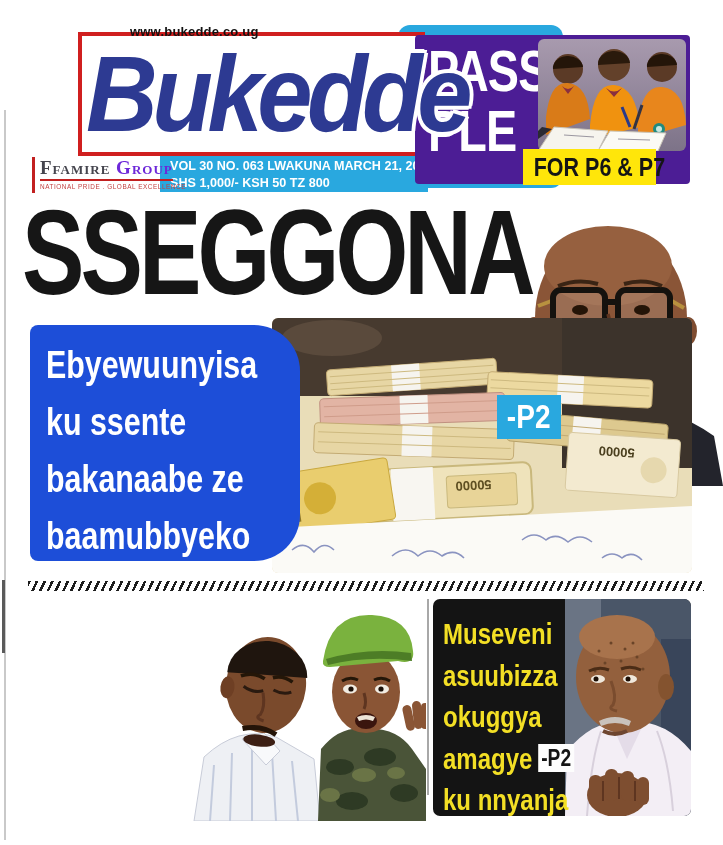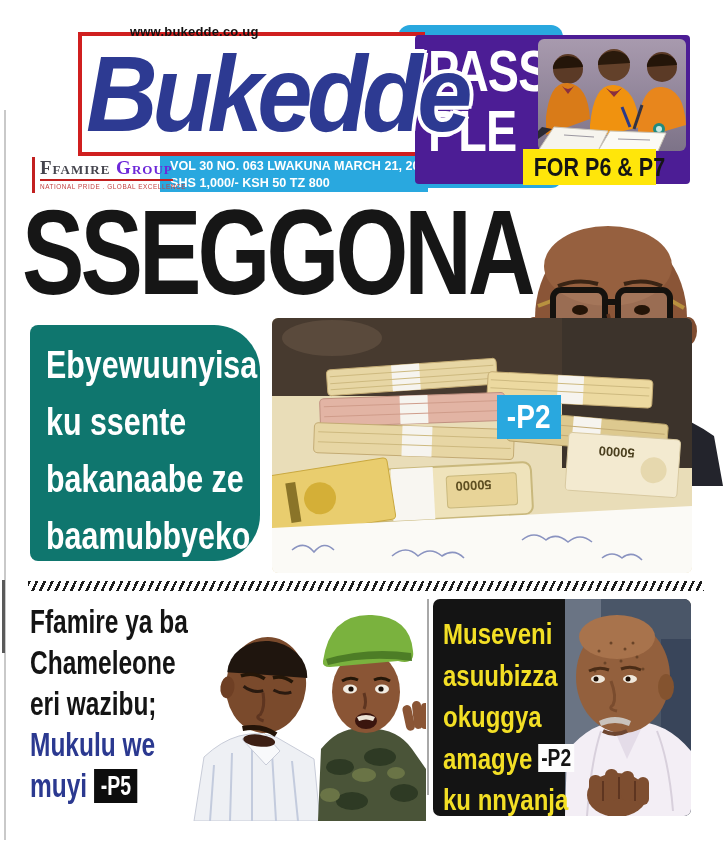--- a/index.html
+++ b/index.html
@@ -41,22 +41,22 @@
 
   
   .lead-headline{
     left:22px;top:196px;z-index:6;color:#161616;
     font-size:120px;line-height:112px;font-weight:900;letter-spacing:-5px;
     transform:scaleX(.78);transform-origin:0 0;white-space:nowrap;
   }
   .sseggona-photo{left:498px;top:196px;width:225px;height:290px;z-index:2;}
   .money-photo{left:272px;top:318px;width:420px;height:255px;z-index:3;border-radius:6px;overflow:hidden;}
   .lead-deck{
-    left:30px;top:325px;width:230px;height:236px;z-index:4;
-    background:#0f766e;border-radius:8px 46px 46px 8px;
+    left:30px;top:325px;width:270px;height:236px;z-index:4;
+    background:#1d4ed8;border-radius:8px 46px 46px 8px;
     padding:12px 0 0 16px;box-sizing:border-box;
   }
   .deck-line{color:#fff;font-size:38px;line-height:57px;font-weight:900;transform:scaleX(.8);transform-origin:0 50%;white-space:nowrap;}
   .pref-cyan{
     left:497px;top:395px;width:64px;height:44px;z-index:5;background:#29a8df;
     color:#fff;font-size:33px;line-height:44px;font-weight:900;text-align:center;
   }
   .pref-cyan>span{display:inline-block;transform:scaleX(.85);}
 
   
@@ -329,30 +329,20 @@
       <ellipse cx="186" cy="124" rx="11" ry="8" fill="#3a150e"></ellipse>
       <path d="M177,120 q9,-4 18,0 l-2,4 q-7,-3 -14,0 Z" fill="#ece4d6"></path>
       <g fill="#8a5535">
         <rect x="224" y="108" width="9" height="26" rx="4.5" transform="rotate(-12 228 120)"></rect>
         <rect x="233" y="104" width="9" height="28" rx="4.5" transform="rotate(-6 237 118)"></rect>
         <rect x="241" y="106" width="8" height="26" rx="4"></rect>
       </g>
     </svg>
   </div>
 
-  <div class="abs cham-text">
-    <span class="cham-line">Ffamire ya ba</span>
-    <span class="cham-line">Chameleone</span>
-    <span class="cham-line">eri wazibu;</span>
-    <span class="cham-line cham-blue">Mukulu we</span>
-    <span class="cham-line cham-blue cham-last">
-      <span>muyi</span>
-      <span class="pref-p5">-P5</span>
-    </span>
-  </div>
 
   <div class="abs v-rule"></div>
 
   <div class="abs mus-box">
     <div class="mus-photo">
       <svg width="126" height="217" viewBox="0 0 126 217">
         <rect width="126" height="217" fill="#4a5668"></rect>
         <rect x="0" y="0" width="36" height="217" fill="#6a7484"></rect>
         <rect x="96" y="40" width="30" height="120" fill="#39455a"></rect>
 

